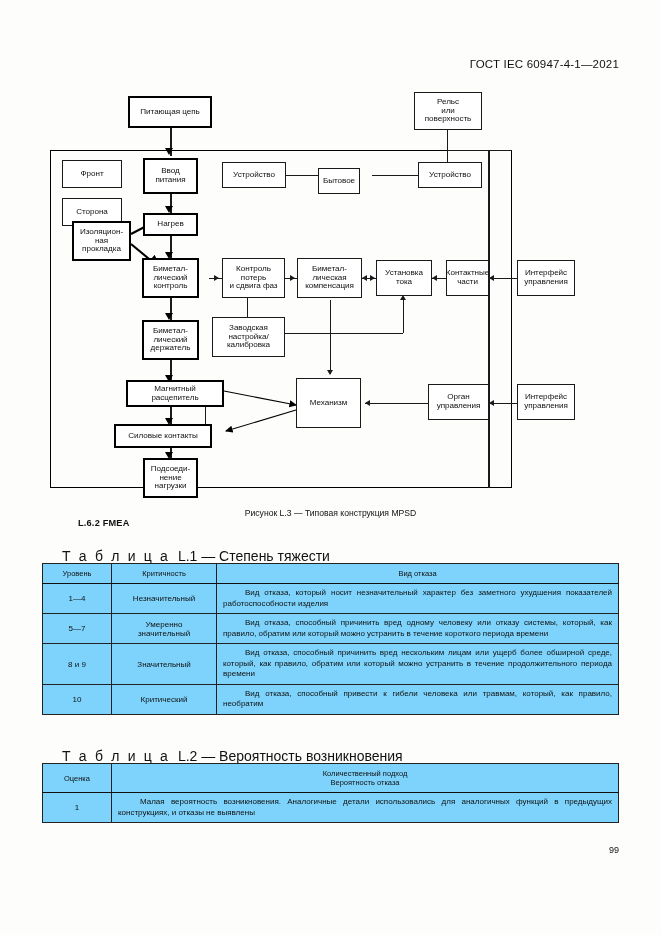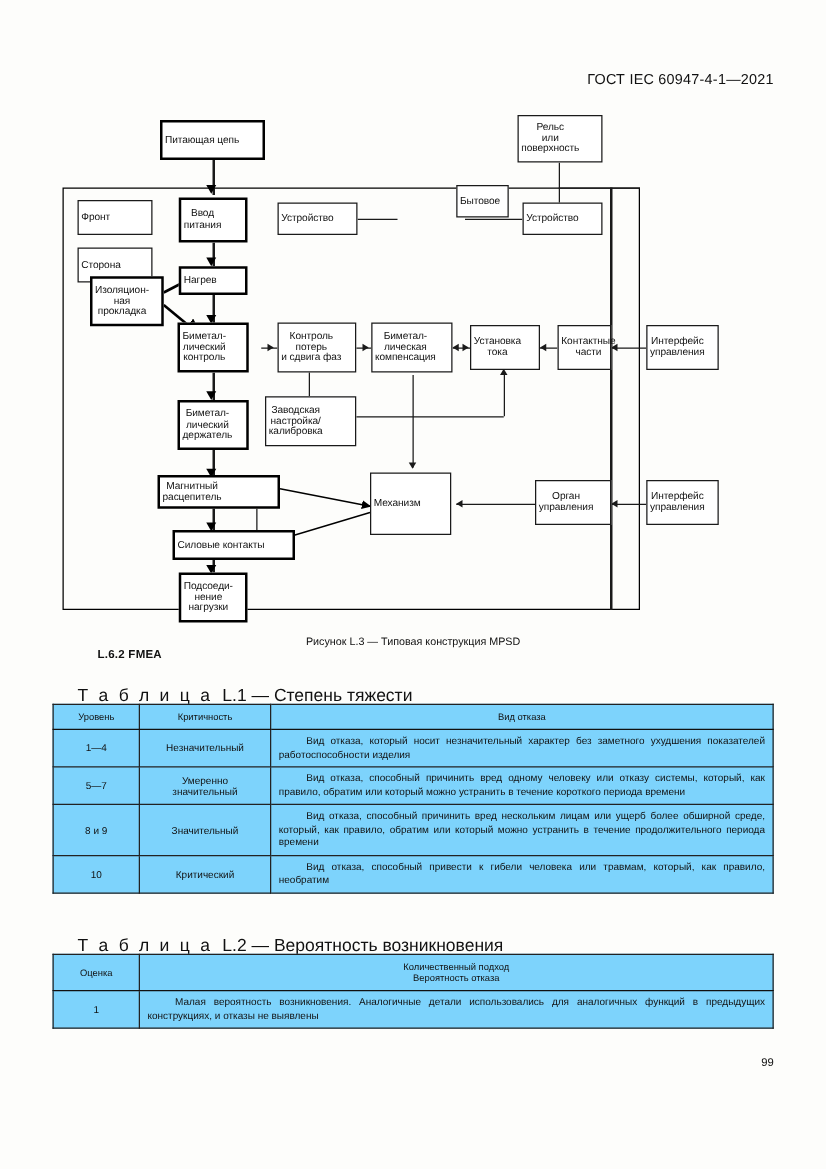--- a/index.html
+++ b/index.html
@@ -23,21 +23,21 @@
   
   .figure{position:absolute;left:0;top:88px;width:661px;height:410px;}
   .fig-frame{
     position:absolute;left:50px;top:62px;width:462px;height:338px;
     border:1.6px solid #000;box-sizing:border-box;background:transparent;
   }
 
   .bx{
     position:absolute;box-sizing:border-box;
     border:1px solid #1a1a1a;background:#fff;
-    display:flex;align-items:center;justify-content:flex-start;
+    display:flex;align-items:center;justify-content:center;
     text-align:center;line-height:1.08;
     font-size:8.1px;letter-spacing:-0.05px;
     padding:1px 2px;
     z-index:5;
   }
   .bx.thick{border:2px solid #000;}
   .bx span{display:block;}
 
   
   .ln{position:absolute;background:#1a1a1a;z-index:2;}
@@ -211,21 +211,21 @@
       <div>
         <span>Ввод</span>
         <span>питания</span>
       </div>
     </div>
 
     <div class="bx" style="left:222px;top:74px;width:64px;height:26px;">
       <span>Устройство</span>
     </div>
 
-    <div class="bx" style="left:318px;top:60px;width:42px;height:26px;margin-left:47px;">
+    <div class="bx" style="left:318px;top:80px;width:42px;height:26px;">
       <span>Бытовое</span>
     </div>
 
     <div class="bx" style="left:418px;top:74px;width:64px;height:26px;">
       <span>Устройство</span>
     </div>
 
     <div class="bx thick" style="left:143px;top:125px;width:55px;height:23px;">
       <span>Нагрев</span>
     </div>
@@ -317,21 +317,21 @@
       </div>
     </div>
 
     <div class="bx" style="left:517px;top:296px;width:58px;height:36px;">
       <div>
         <span>Интерфейс</span>
         <span>управления</span>
       </div>
     </div>
 
-    <div class="bx thick" style="left:138px;top:336px;width:98px;height:24px;">
+    <div class="bx thick" style="left:114px;top:336px;width:98px;height:24px;">
       <span>Силовые контакты</span>
     </div>
 
     <div class="bx thick" style="left:143px;top:370px;width:55px;height:40px;">
       <div>
         <span>Подсоеди-</span>
         <span>нение</span>
         <span>нагрузки</span>
       </div>
     </div>

